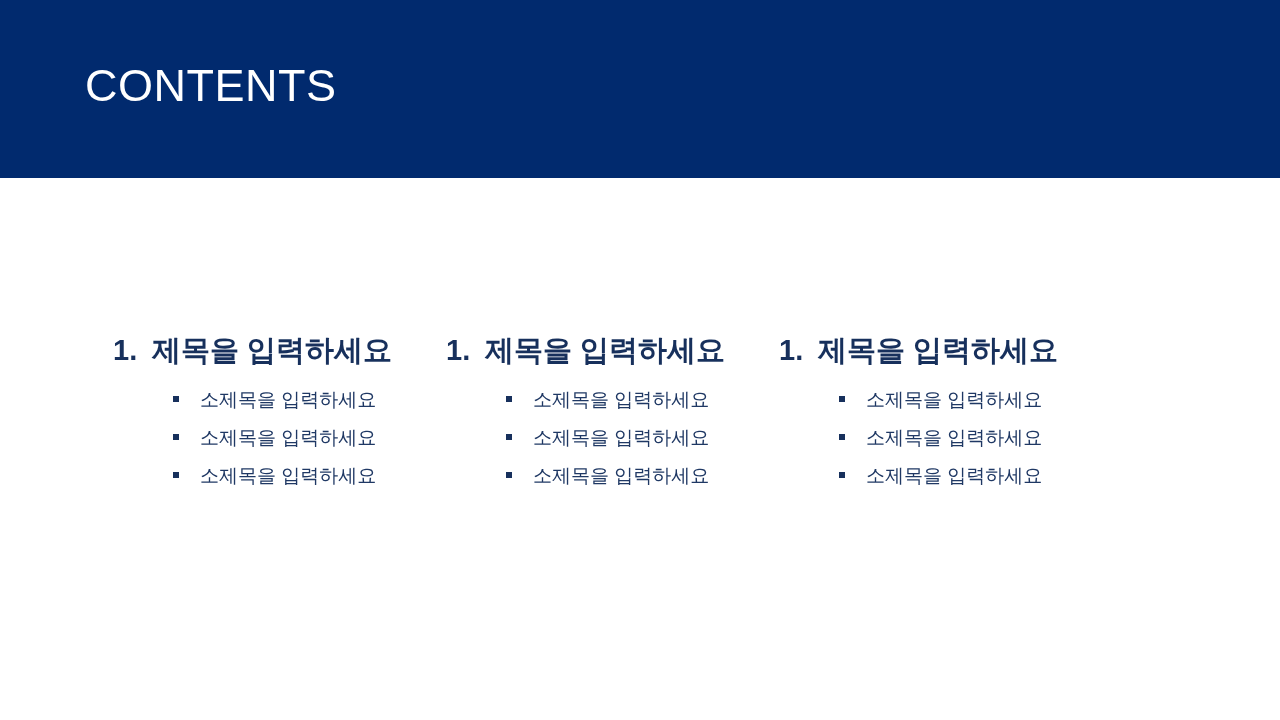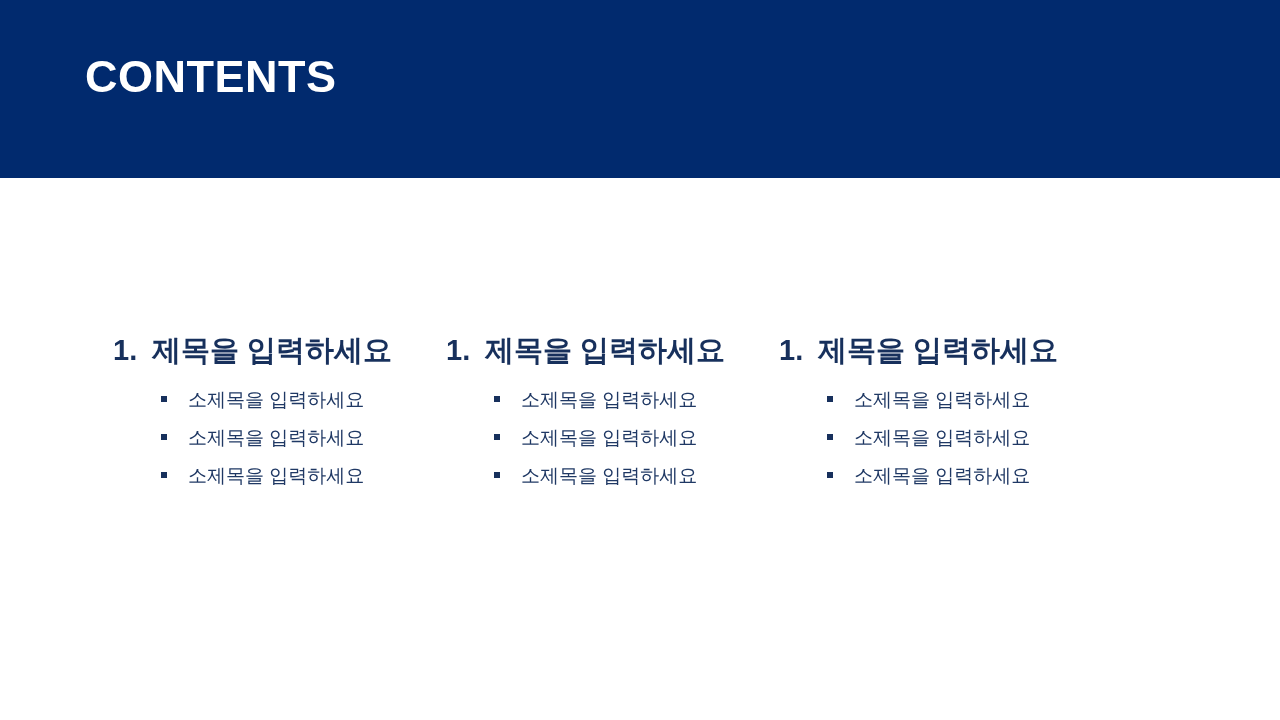--- a/index.html
+++ b/index.html
@@ -20,23 +20,23 @@
     position: absolute;
     left: 0;
     top: 0;
     width: 1280px;
     height: 178px;
     background: #012a6e;
   }
   .slide-title {
     position: absolute;
     left: 85px;
-    top: 54px;
+    top: 63px;
     font-size: 45px;
-    font-weight: 700;
+    font-weight: 400;
     color: #ffffff;
     letter-spacing: 0.5px;
     line-height: 1;
     white-space: nowrap;
   }
 
   
   .content-area {
     position: absolute;
     left: 0;
@@ -74,21 +74,21 @@
   .heading-number {
     display: inline-block;
     min-width: 39px;
     flex: 0 0 39px;
   }
   .heading-text {
     display: inline-block;
   }
 
   .sub-list {
-    margin: 0;
+    margin: 12px;
     padding: 0;
     list-style: none;
     margin-top: 13px;
   }
   .sub-item {
     display: flex;
     flex-direction: row;
     align-items: center;
     height: 38px;
     padding-left: 48px;

